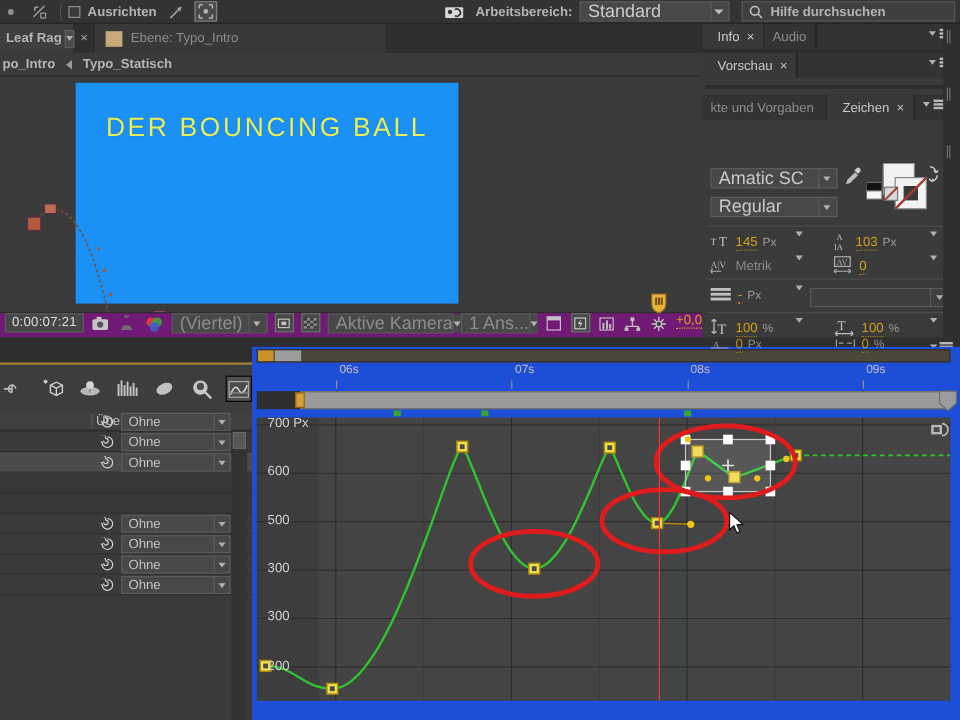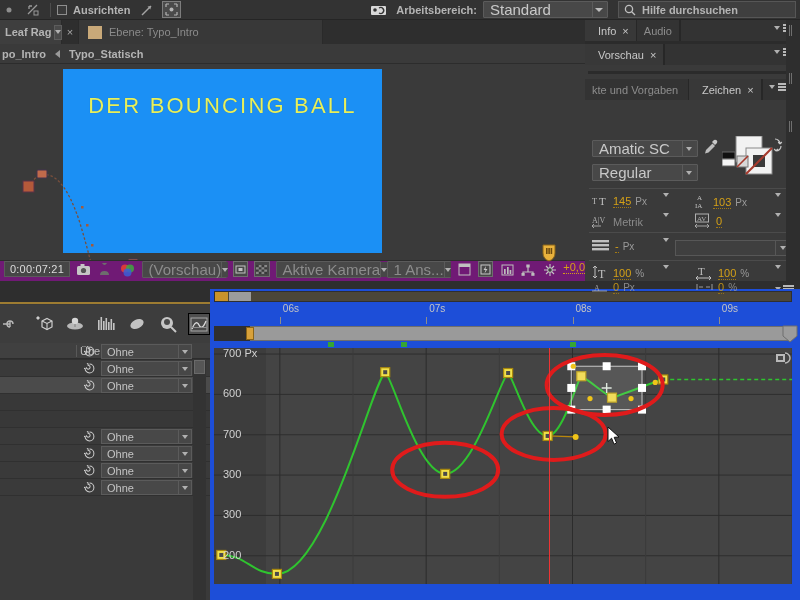--- a/index.html
+++ b/index.html
@@ -310,21 +310,21 @@
         </svg>
     </div>
     <div class="vicon">
       <svg width="17" height="14">
           <circle cx="6" cy="5.5" r="4" fill="#d73b3b"></circle>
           <circle cx="11" cy="5.5" r="4" fill="#3fa83f" opacity=".85"></circle>
           <circle cx="8.5" cy="9.5" r="4" fill="#3b5fd7" opacity=".85"></circle>
         </svg>
     </div>
     <div class="dd" id="qual-dd">
-      <span class="dim">(Vorschau)</span>
+      <span class="dim">(Viertel)</span>
       <span class="arrow">
           <i class="caret-sm"></i>
         </span>
     </div>
     <div class="framed">
       <svg width="11" height="9">
           <rect x="1" y="1" width="9" height="7" fill="none" stroke="#c2c2c2"></rect>
           <rect x="3.5" y="3" width="4" height="3" fill="#c2c2c2"></rect>
         </svg>
     </div>
@@ -639,21 +639,21 @@
         </svg>
       <div id="gicon">
         <svg width="16" height="16">
             <rect x="1" y="4" width="9" height="8" fill="#b9b9b9"></rect>
             <rect x="3" y="6" width="5" height="4" fill="#4a4a4a"></rect>
             <path d="M10 3 a5 5 0 0 1 0 10" stroke="#b9b9b9" fill="none" stroke-width="1.4"></path>
           </svg>
       </div>
     <span class="ylbl" style="top: -0.948718px;">700 Px</span>
         <span class="ylbl" style="top: 39.3932px;">600</span>
-        <span class="ylbl" style="top: 79.735px;">700</span>
+        <span class="ylbl" style="top: 79.735px;">500</span>
         <span class="ylbl" style="top: 120.077px;">300</span>
         <span class="ylbl" style="top: 160.419px;">300</span>
         <span class="ylbl" style="top: 200.761px;">200</span>
         <div id="playhead" style="left: 335.094px;"></div>
         <div id="cursor" style="left: 393.094px; top: 78px;"><svg width="14" height="20" viewBox="0 0 14 20">
             <path d="M1 1 L1 15.5 L4.6 12.2 L7 18.2 L9.6 17 L7.2 11.3 L12 11 Z" fill="#fff" stroke="#111" stroke-width="1"></path>
           </svg></div>
       </div>
   <div id="phhead" style="left: 339.094px;"><svg width="16" height="18" viewBox="0 0 16 18">
           <path d="M2 1 h12 v8 q0 6 -6 8 q-6 -2 -6 -8 z" fill="#e8b13c" stroke="#8a6418"></path>

